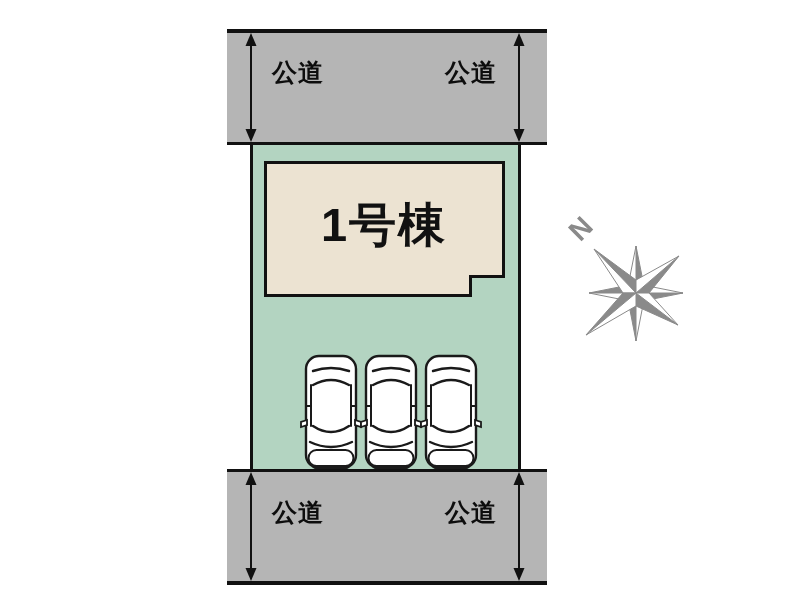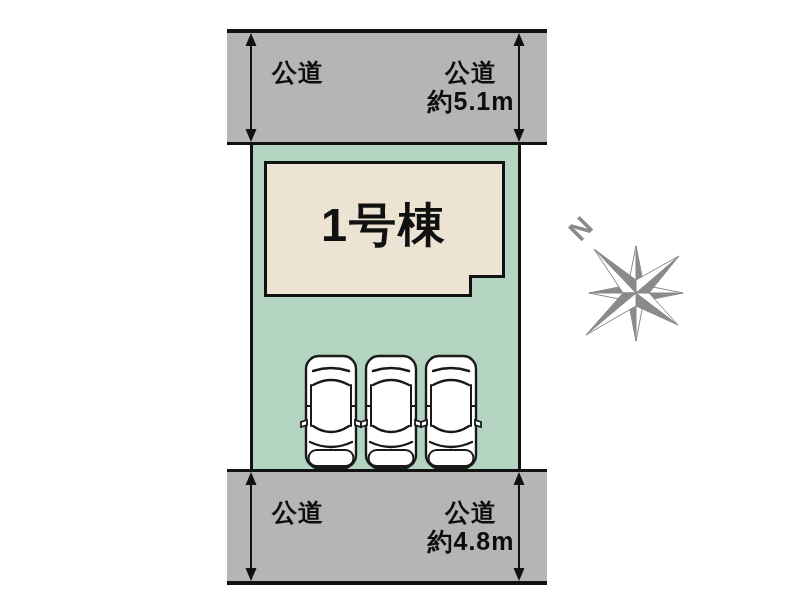--- a/index.html
+++ b/index.html
@@ -73,28 +73,26 @@
     <line x1="7" y1="8" x2="7" y2="101" stroke="#111" stroke-width="2"></line>
     <polygon points="7,0 1.5,13 12.5,13" fill="#111"></polygon>
     <polygon points="7,109 1.5,96 12.5,96" fill="#111"></polygon>
   </svg>
 
   <div class="road-label rl-top rl-left">
     <div>公道</div>
   </div>
   <div class="road-label rl-top rl-right">
     <div>公道</div>
-    <div>約5.1m</div>
   </div>
   <div class="road-label rl-bottom rl-left">
     <div>公道</div>
   </div>
   <div class="road-label rl-bottom rl-right">
     <div>公道</div>
-    <div>約4.8m</div>
   </div>
 
   <svg style="left:0;top:0;" width="800" height="598" viewBox="0 0 800 598">
     <path d="M 265.5,162.5 H 503.5 V 276.5 H 470.5 V 295.5 H 265.5 Z" fill="#ece3d2" stroke="#111" stroke-width="3" stroke-linejoin="miter"></path>
   </svg>
   <div id="building-label">1号棟</div>
 
   <svg style="left:250px;top:145px;" width="271" height="324" viewBox="0 0 271 324">
     <defs>
       <g id="car" stroke="#1a1a1a" stroke-width="2.4" fill="none" stroke-linecap="round">

